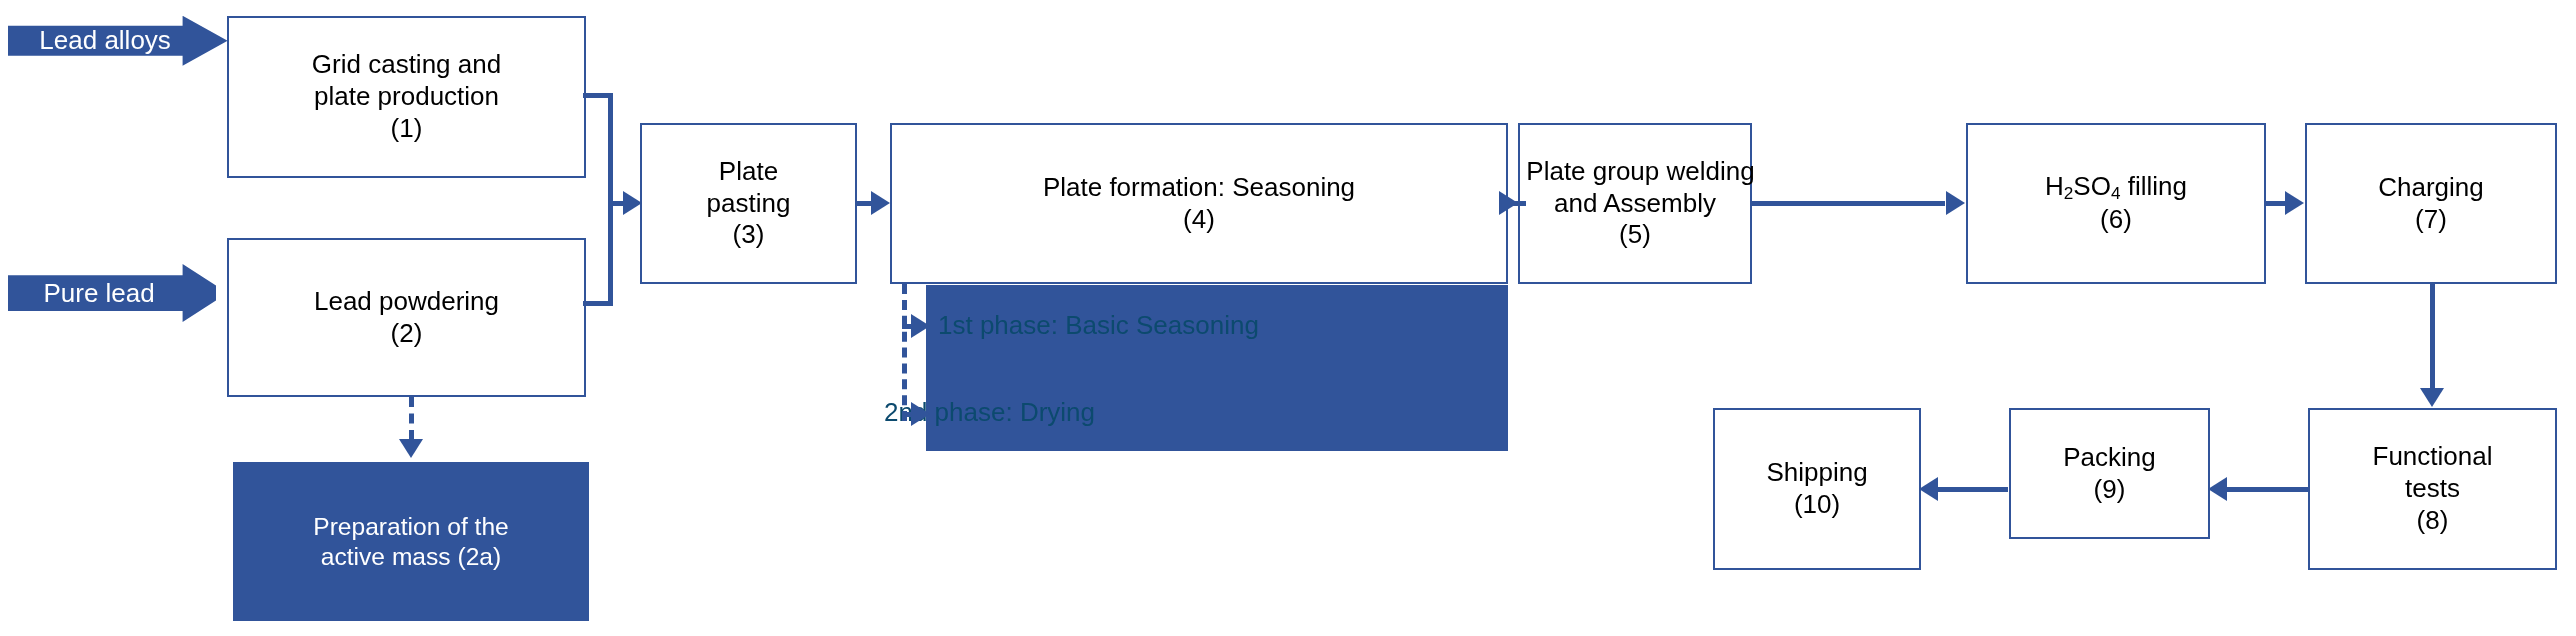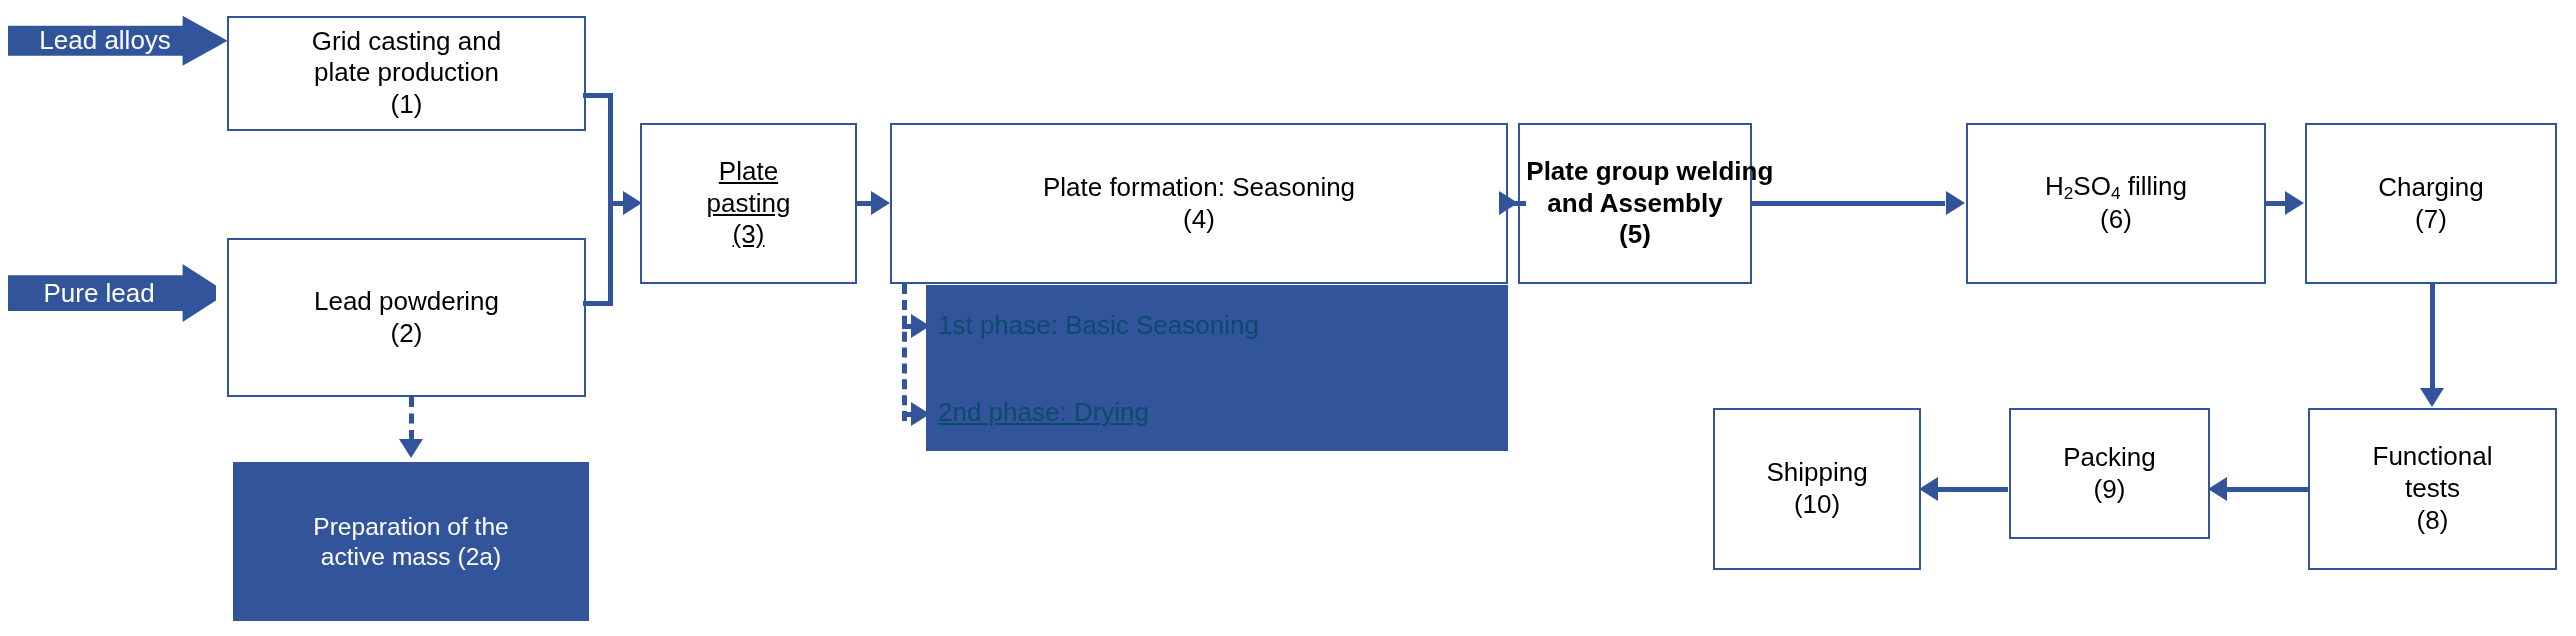--- a/index.html
+++ b/index.html
@@ -104,21 +104,21 @@
   <div class="chev" style="left:7.6px;top:15.7px;width:220px;height:50px;font-size:26px;
               clip-path:polygon(0 10px, 175px 10px, 175px 0, 220px 25px, 175px 50px, 175px 40px, 0 40px);">
     <span>Lead alloys</span>
   </div>
 
   <div class="chev" style="left:7.6px;top:264px;width:208px;height:58px;font-size:26px;
               clip-path:polygon(0 11.3px, 175px 11.3px, 175px 0, 220px 29px, 175px 58px, 175px 47px, 0 47px);">
     <span>Pure lead</span>
   </div>
 
-  <div class="node" style="left:227px;top:15.7px;width:359px;height:115px;font-size:26px;">
+  <div class="node" style="left:227px;top:15.7px;width:359px;height:162px;font-size:26px;">
     <div class="lines">
       <span class="ln">Grid casting and</span>
       <span class="ln">plate production</span>
       <span class="ln">(1)</span>
     </div>
   </div>
 
   <div class="node" style="left:227px;top:238px;width:359px;height:159px;font-size:26px;">
     <div class="lines">
       <span class="ln">Lead powdering</span>
@@ -126,44 +126,44 @@
     </div>
   </div>
 
   <div class="node filled" style="left:233px;top:462px;width:356px;height:159px;font-size:24.6px;">
     <div class="lines">
       <span class="ln">Preparation of the</span>
       <span class="ln">active mass (2a)</span>
     </div>
   </div>
 
-  <div class="node" style="left:640px;top:123px;width:217px;height:161px;font-size:26px;text-decoration:underline;">
+  <div class="node" style="left:640px;top:123px;width:217px;height:161px;font-size:26px;">
     <div class="lines">
       <span class="ln">Plate</span>
       <span class="ln">pasting</span>
       <span class="ln">(3)</span>
     </div>
   </div>
 
   <div class="node" style="left:890px;top:123px;width:618px;height:161px;font-size:26px;">
     <div class="lines">
       <span class="ln">Plate formation: Seasoning</span>
       <span class="ln">(4)</span>
     </div>
   </div>
 
   <div class="phase-panel" style="left:926px;top:285px;width:582px;height:166px;"></div>
   <div class="phase-row" style="left:938px;top:291px;width:560px;height:69px;font-size:26px;">
     <span>1st phase: Basic Seasoning</span>
   </div>
-  <div class="phase-row" style="left:938px;top:378px;width:560px;height:69px;font-size:26px;text-decoration:underline;">
+  <div class="phase-row" style="left:884px;top:378px;width:560px;height:69px;font-size:26px;">
     <span>2nd phase: Drying</span>
   </div>
 
-  <div class="node" style="left:1518px;top:123px;width:234px;height:161px;font-size:26px;font-weight:bold;">
+  <div class="node" style="left:1518px;top:123px;width:234px;height:161px;font-size:26px;">
     <div class="lines">
       <span class="ln">Plate group welding</span>
       <span class="ln">and Assembly</span>
       <span class="ln">(5)</span>
     </div>
   </div>
 
   <div class="node" style="left:1966px;top:123px;width:300px;height:161px;font-size:26px;">
     <div class="lines">
       <span class="ln"><span>H</span><sub>2</sub><span>SO</span><sub>4</sub><span> filling</span></span>

